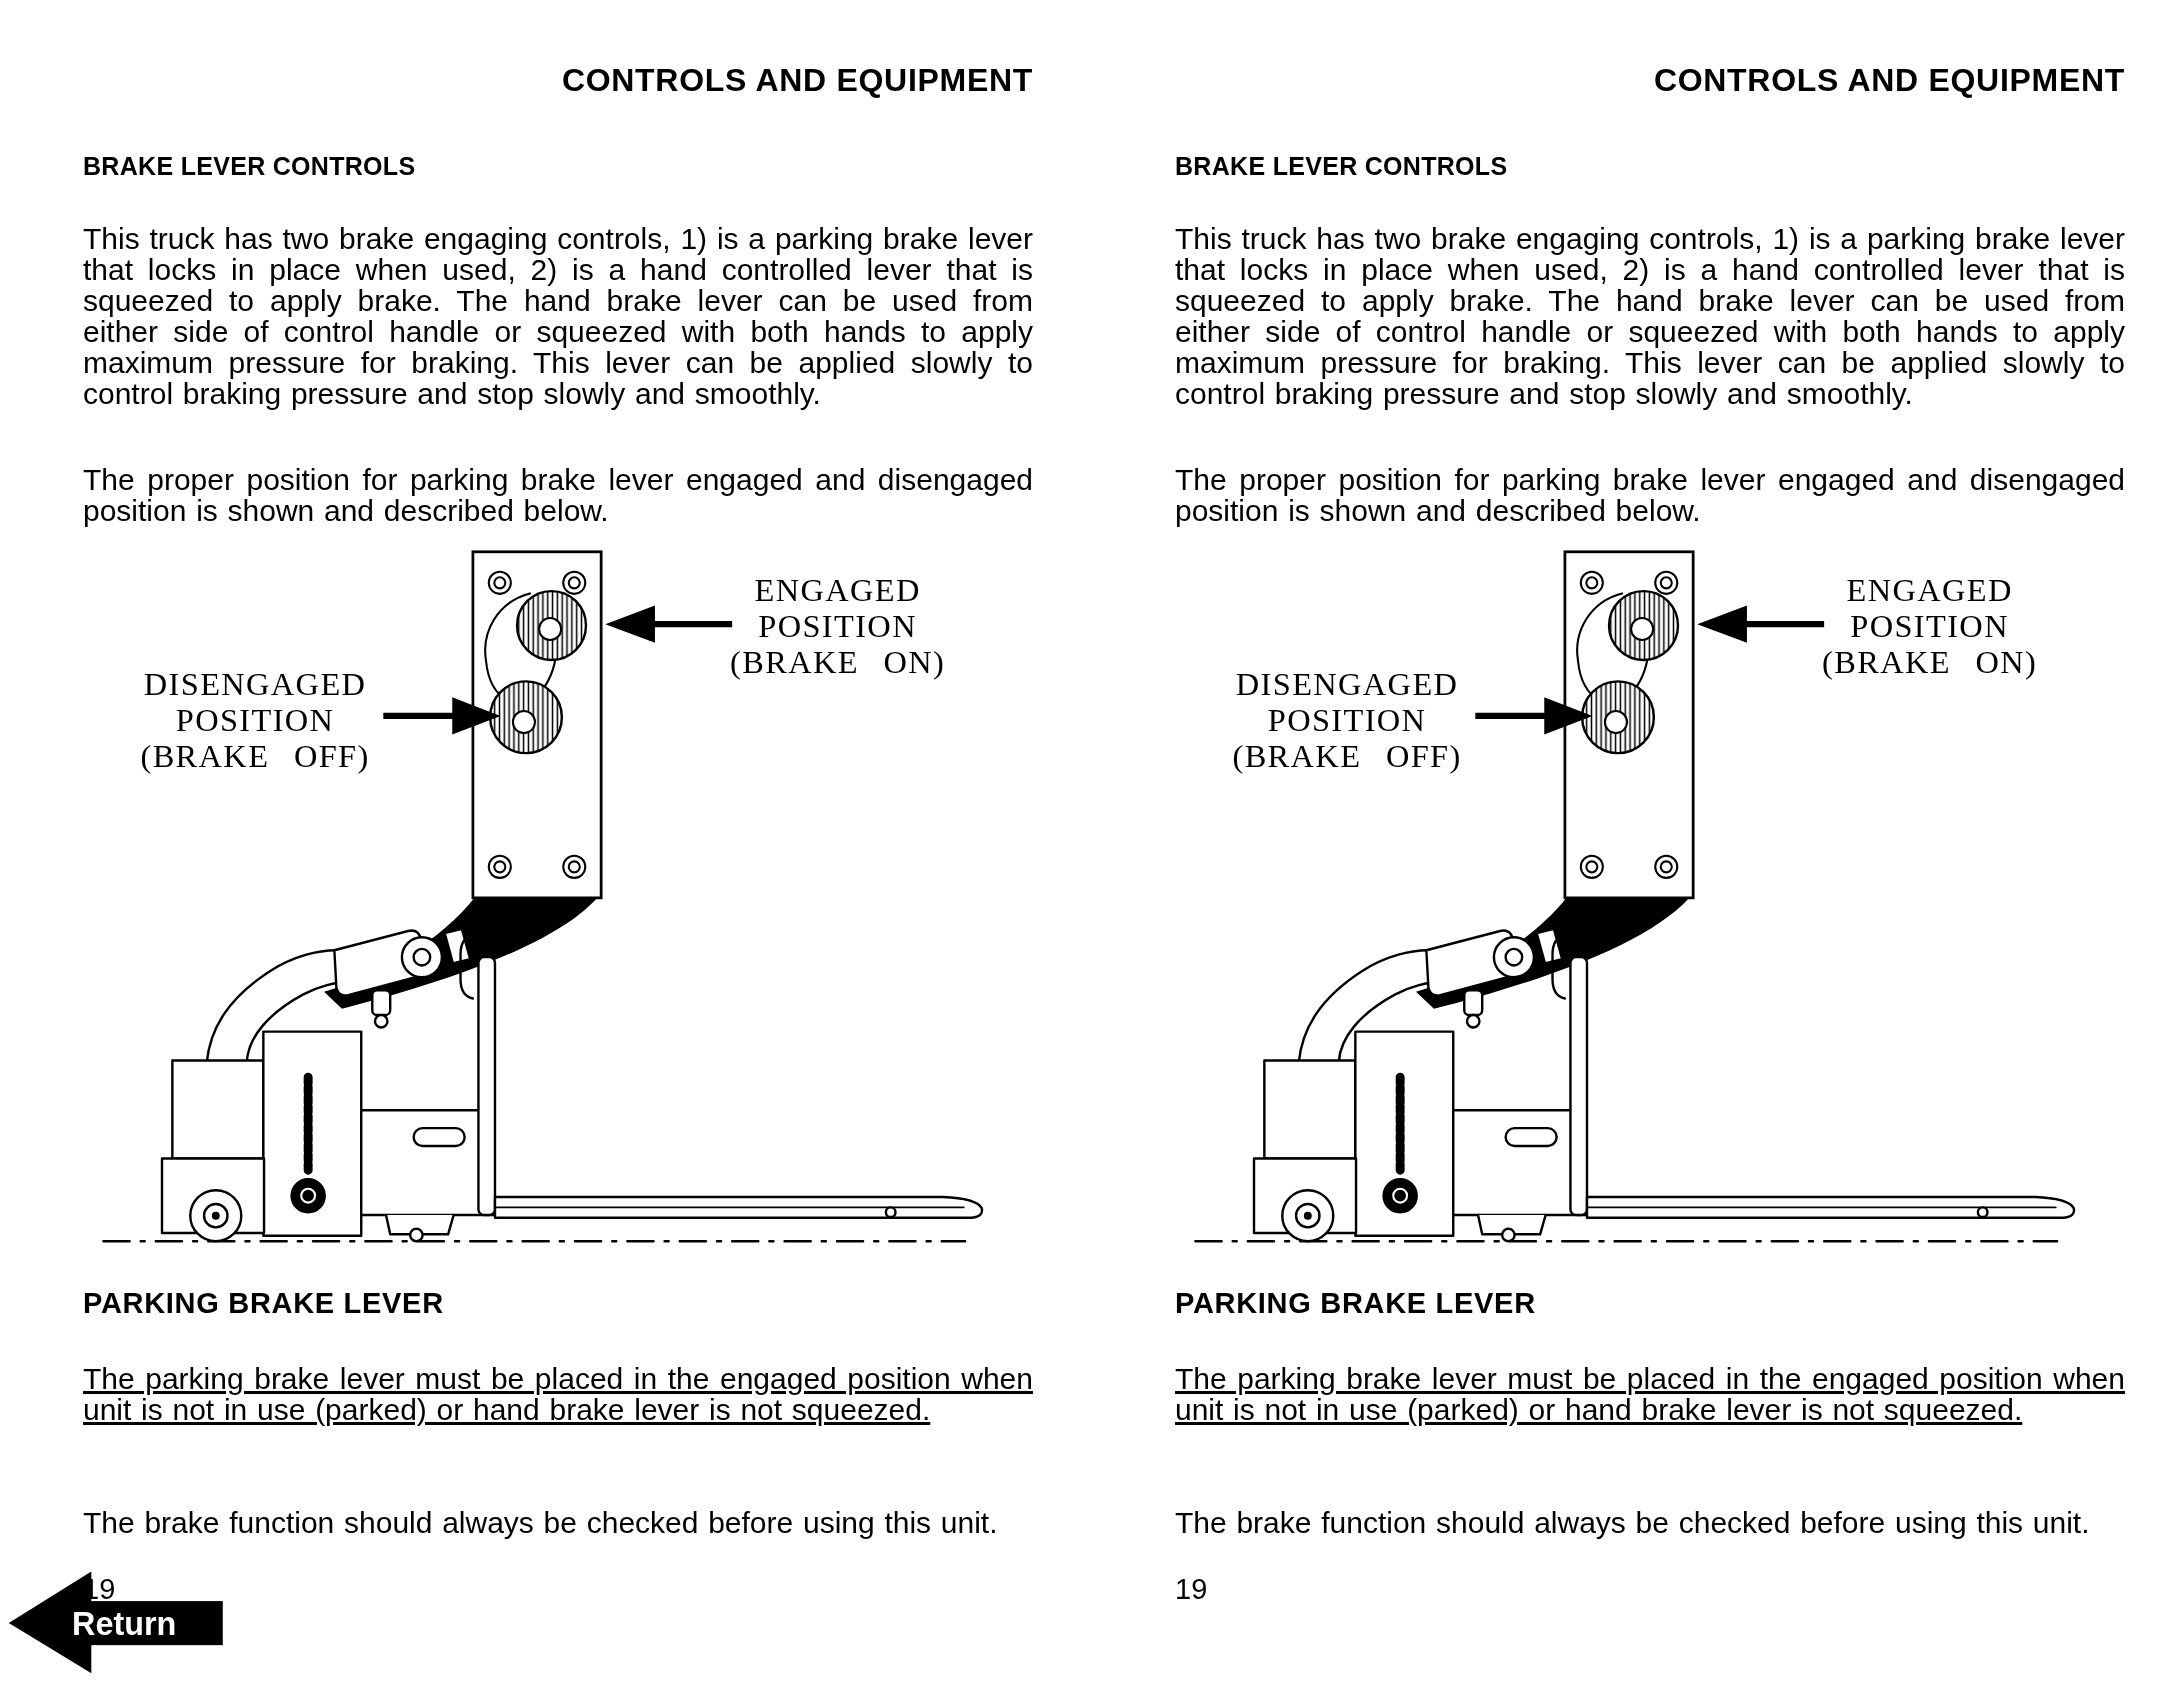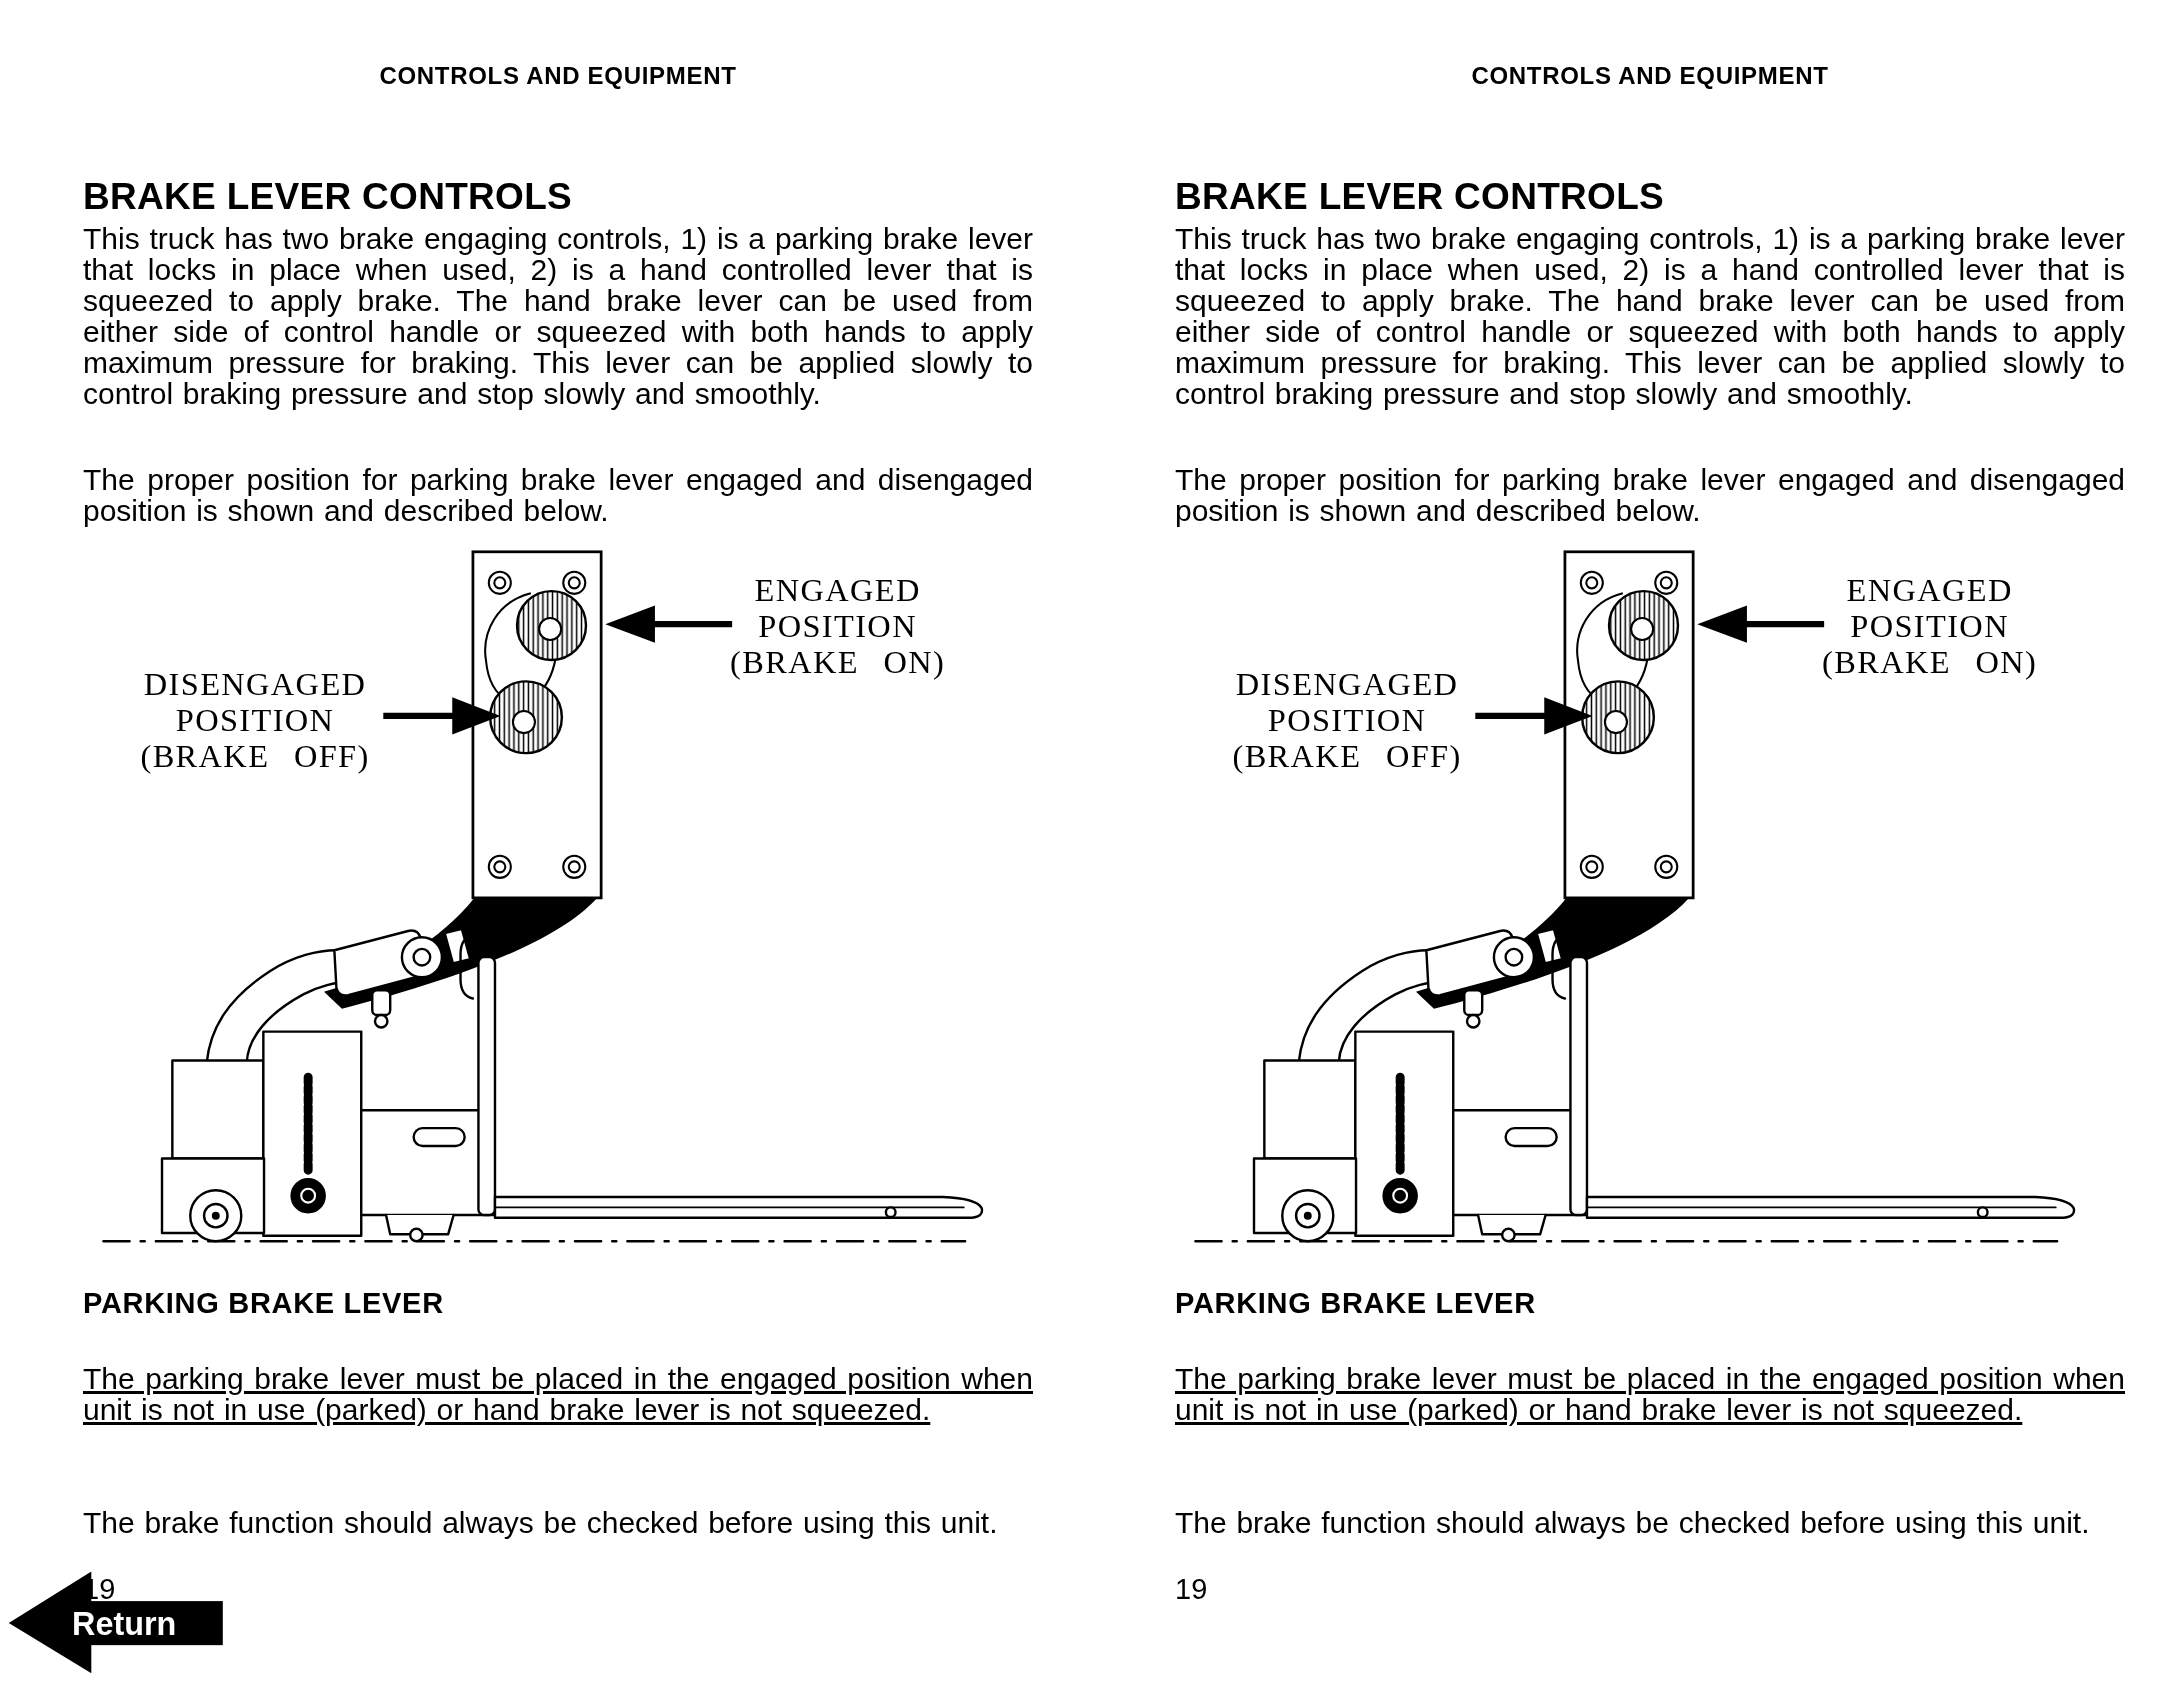--- a/index.html
+++ b/index.html
@@ -6,25 +6,25 @@
   body{
     width:2183px;height:1687px;position:relative;background:#ffffff;color:#000;
     font-family:"Liberation Sans",sans-serif;overflow:hidden;
   }
   #sheet{position:absolute;inset:0;}
   .page{position:absolute;top:0;width:1092px;height:1687px;}
   .page.left{left:0;}
   .page.right{left:1092px;}
   .doc-title{
     position:absolute;left:83px;width:950px;top:62px;
-    text-align:center;font-size:24px;font-weight:bold;letter-spacing:0.7px;
+    text-align:right;font-size:32px;font-weight:bold;letter-spacing:0.7px;
   }
   .section-heading{
-    position:absolute;left:83px;top:176px;
-    font-size:37px;font-weight:bold;letter-spacing:0.3px;
+    position:absolute;left:83px;top:152px;
+    font-size:25px;font-weight:bold;letter-spacing:0.3px;
   }
   .para{
     position:absolute;left:83px;width:950px;
     font-size:30px;line-height:31px;text-align:justify;
     word-spacing:1.4px;
   }
   .p1{top:223px;}
   .p2{top:464px;}
   .p3{top:1363px;text-decoration:underline;}
   .p4{top:1486px;margin-top:21px;}

